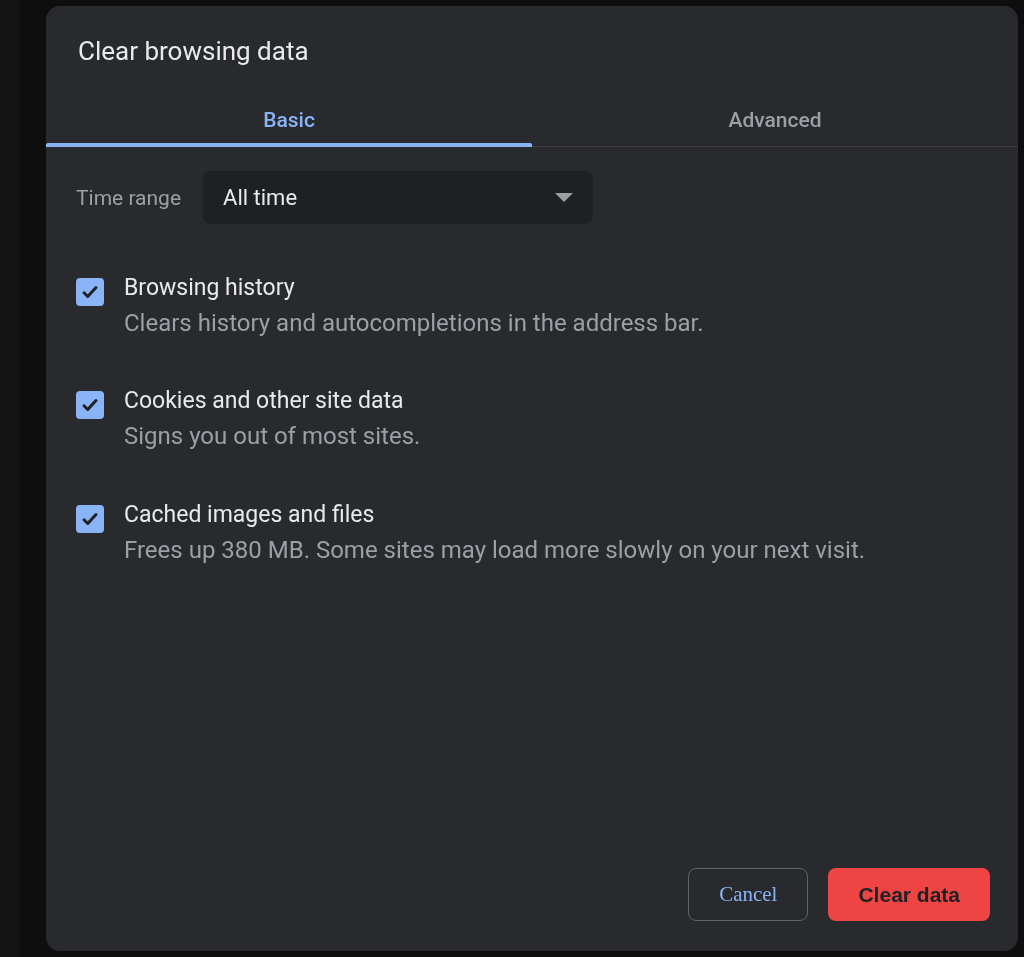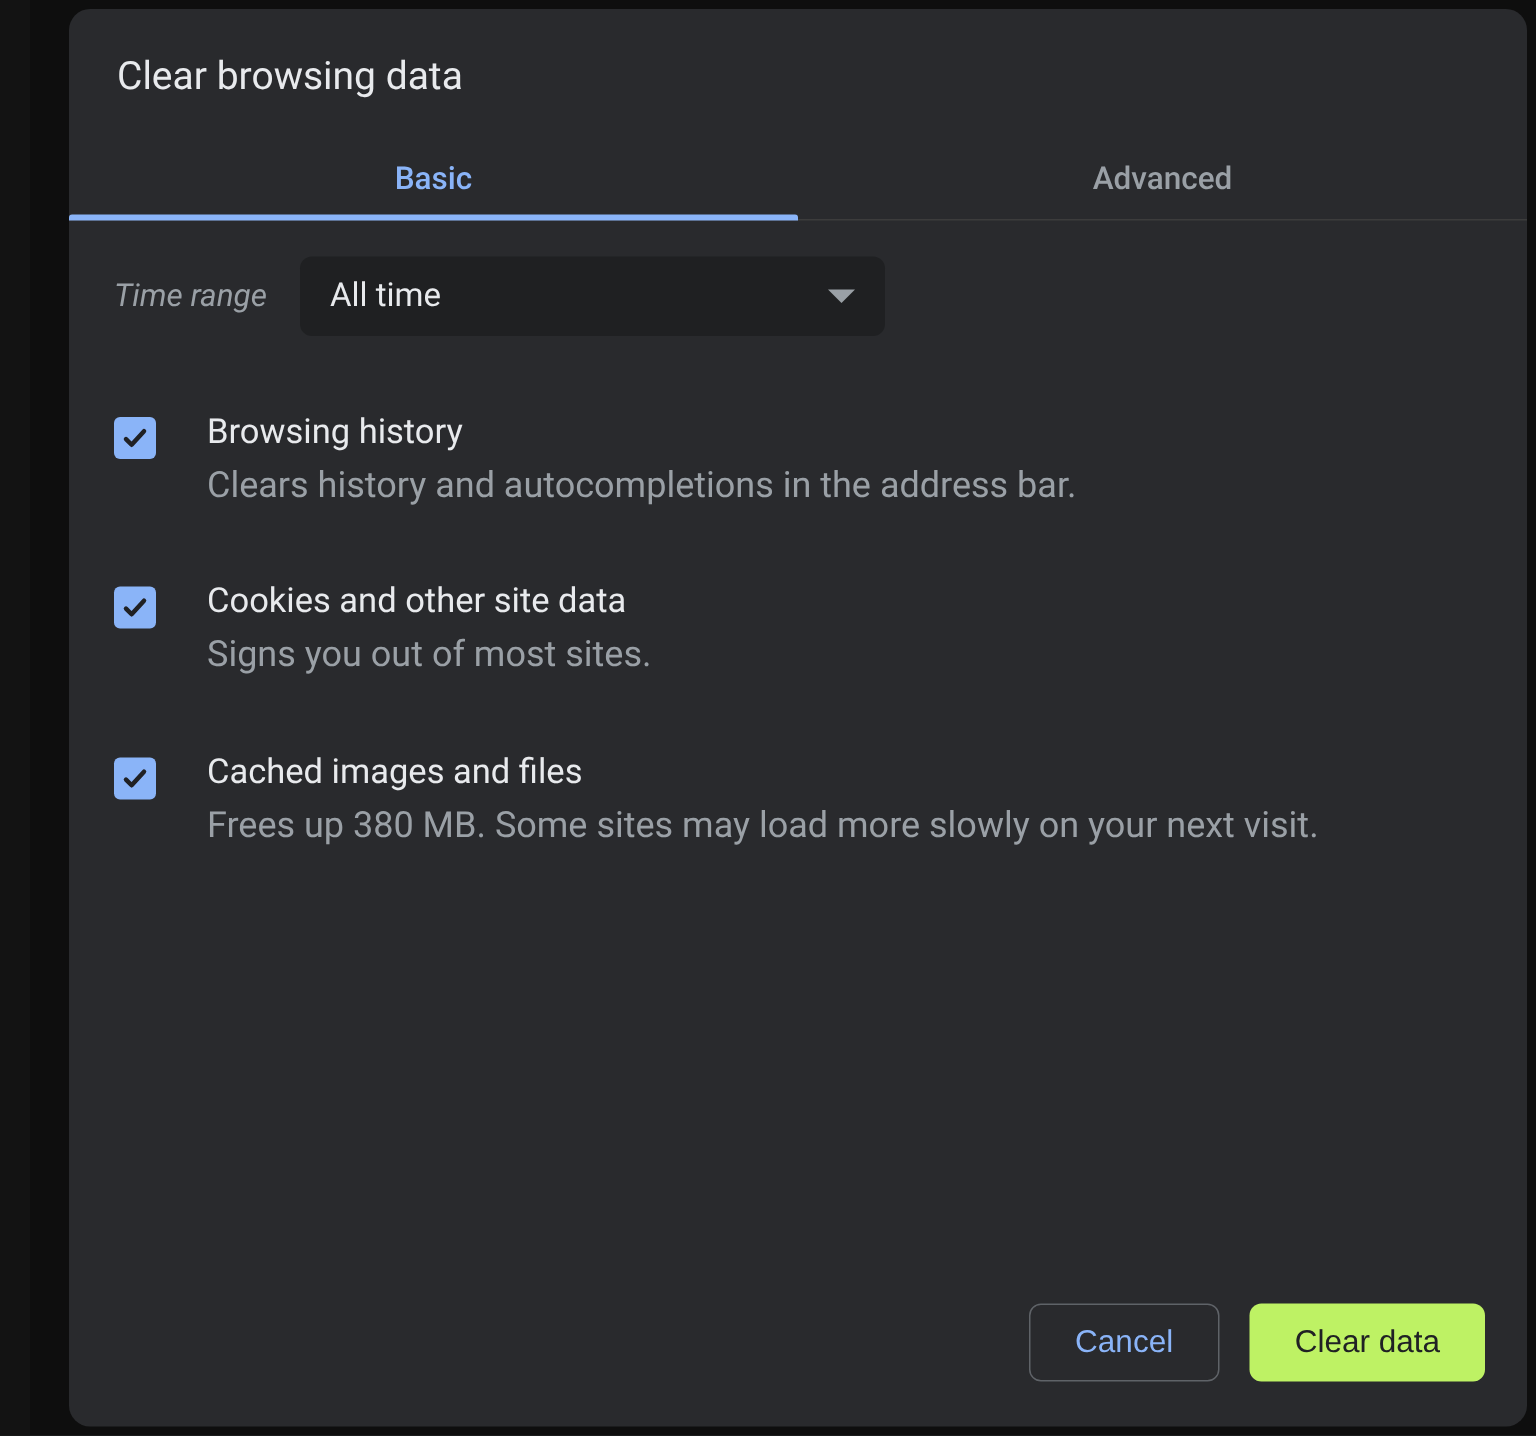--- a/index.html
+++ b/index.html
@@ -95,21 +95,20 @@
     .time-range-row {
       display: flex;
       align-items: center;
       gap: 22px;
       margin-bottom: 50px;
     }
     
     .time-range-label {
       font-size: 21px;
       color: #9aa0a6;
-      font-style: italic;
     }
     
     .time-range-select {
       background: #1f2022;
       border: none;
       border-radius: 8px;
       padding: 14px 20px;
       width: 390px;
       display: flex;
       align-items: center;
@@ -127,21 +126,21 @@
       width: 0;
       height: 0;
       border-left: 9px solid transparent;
       border-right: 9px solid transparent;
       border-top: 9px solid #9aa0a6;
     }
     
     .option-row {
       display: flex;
       align-items: flex-start;
-      gap: 34px;
+      gap: 20px;
       margin-bottom: 48px;
     }
     
     .checkbox {
       width: 28px;
       height: 28px;
       background: #8ab4f8;
       border-radius: 4px;
       margin-top: 4px;
       flex-shrink: 0;
@@ -185,25 +184,27 @@
       font-size: 21px;
       font-weight: 500;
       cursor: pointer;
       border: none;
     }
     
     .btn-cancel {
       background: transparent;
       border: 1px solid #5f6368;
       color: #8ab4f8;
+      font-family: Liberation Serif, serif;
     }
     
     .btn-clear {
-      background: #bef264;
+      background: #ef4444;
       color: #202124;
+      font-weight: bold;
     }
   </style>
 </head>
 <body>
 
 <div class="sidebar-hint"></div>
 
 <div class="dialog">
 
   <div class="dialog-title">Clear browsing data</div>

